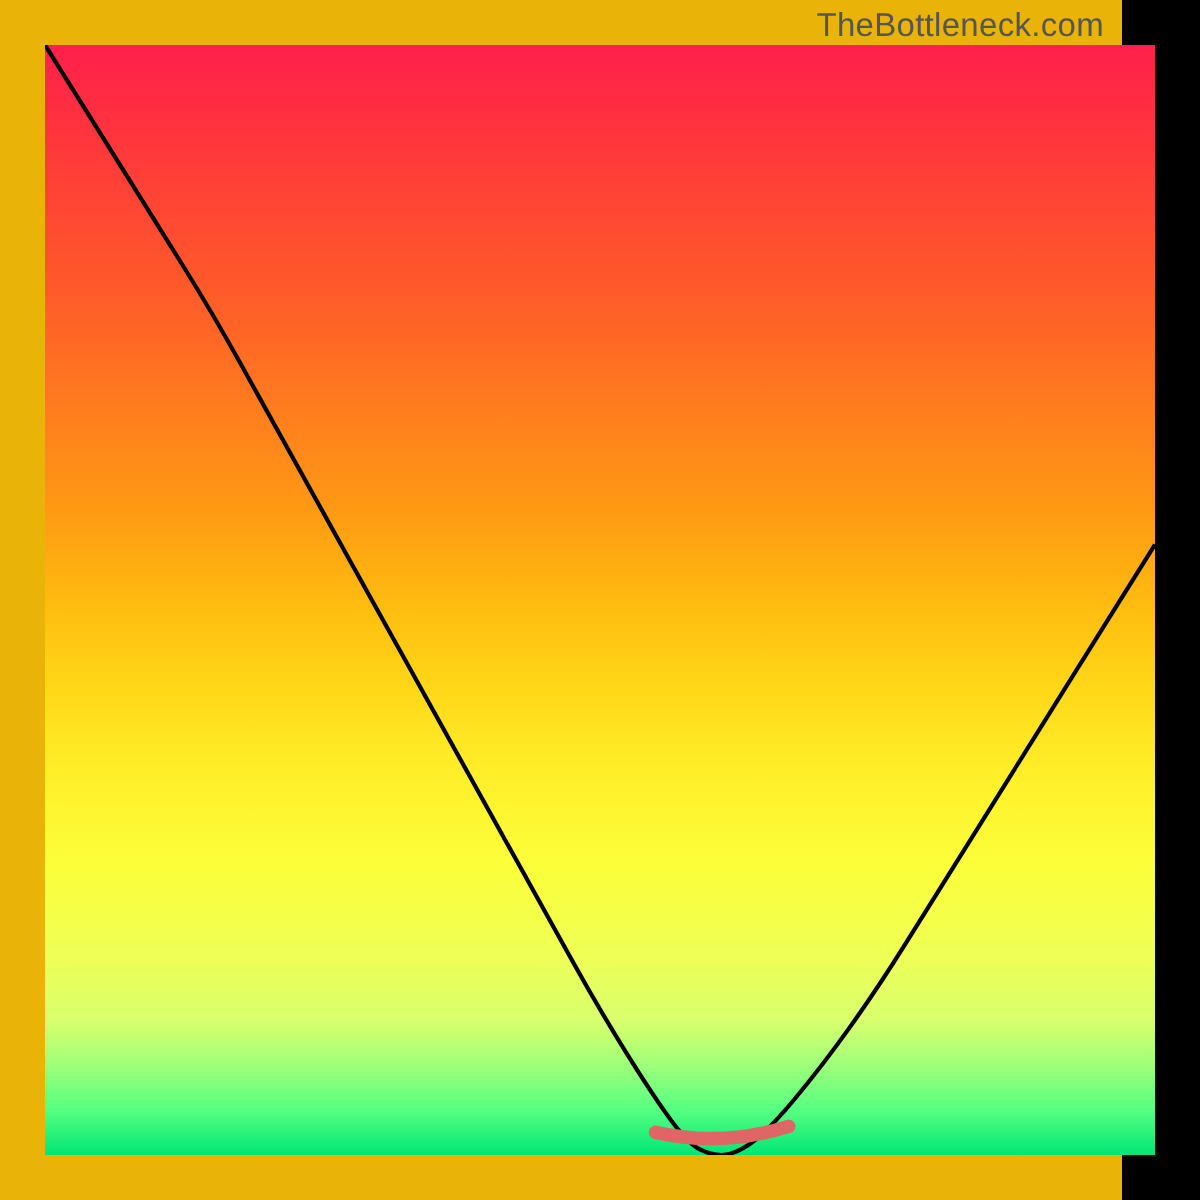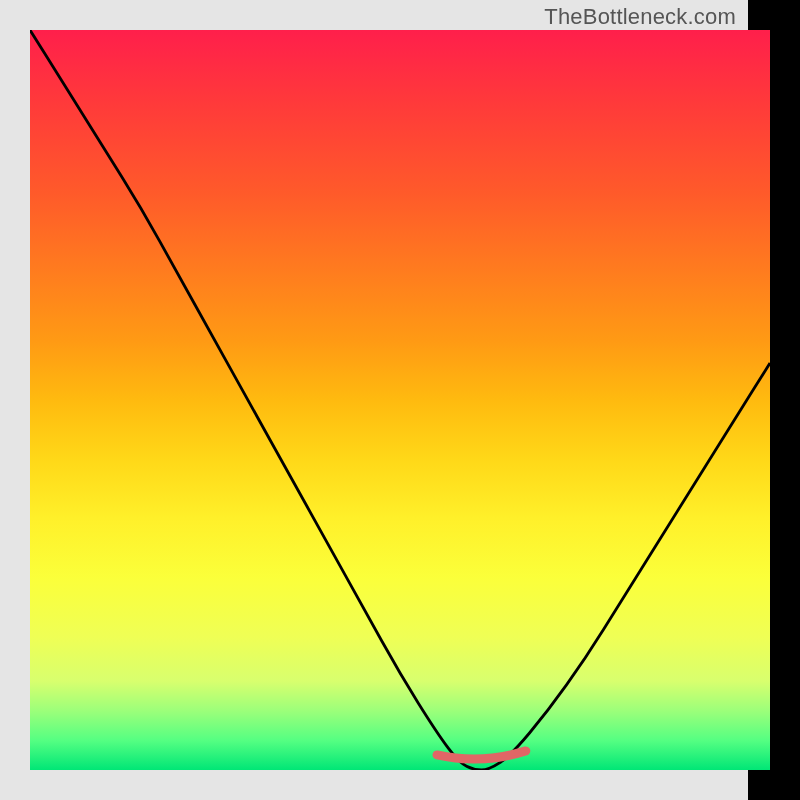--- a/index.html
+++ b/index.html
@@ -8,21 +8,21 @@
     width: 800px;
     height: 800px;
     background: #000;
     font-family: Arial, Helvetica, sans-serif;
     overflow: hidden;
   }
   .frame {
     position: relative;
     width: 748px;
     height: 800px;
-    background: #e5e5e5;
+    background: #eab308;
   }
   .watermark {
     position: absolute;
     top: 4px;
     right: 12px;
     color: #555;
     font-size: 22px;
     font-weight: 500;
     letter-spacing: 0.2px;
     z-index: 20;

